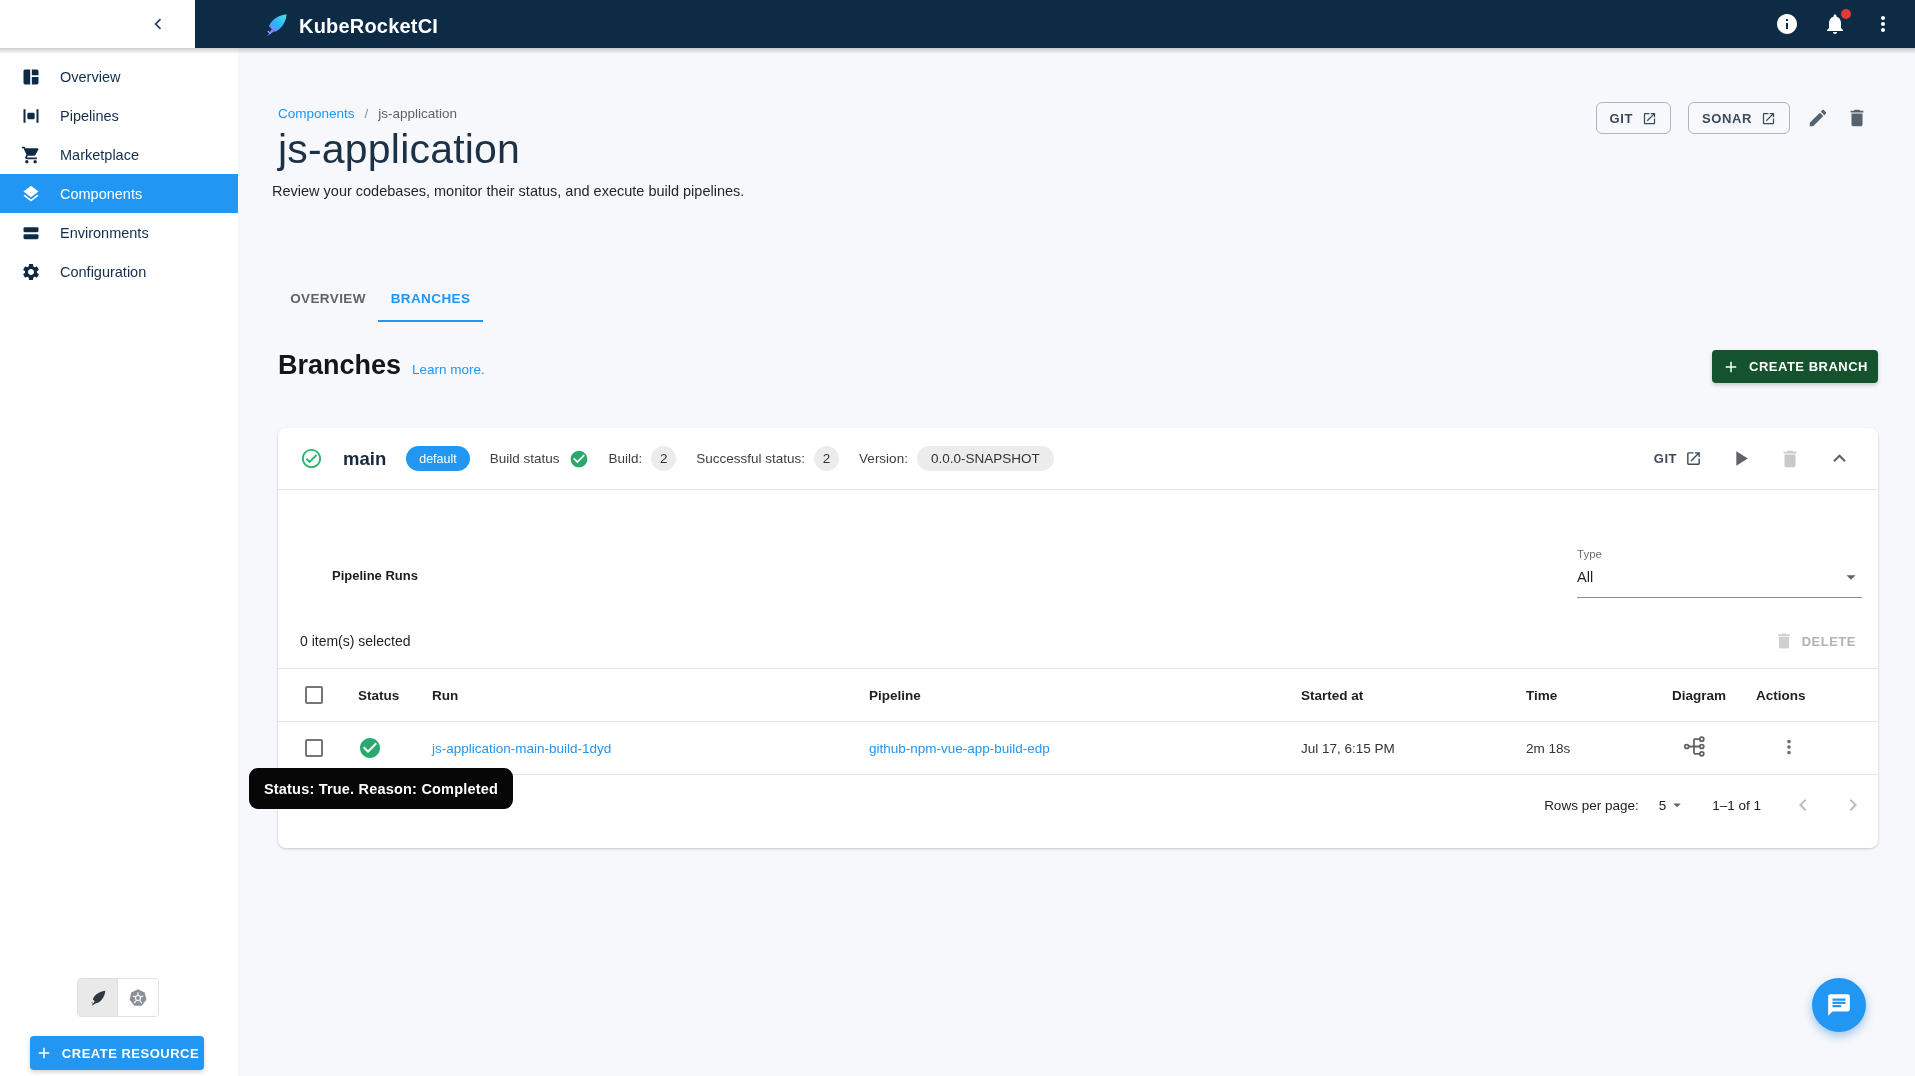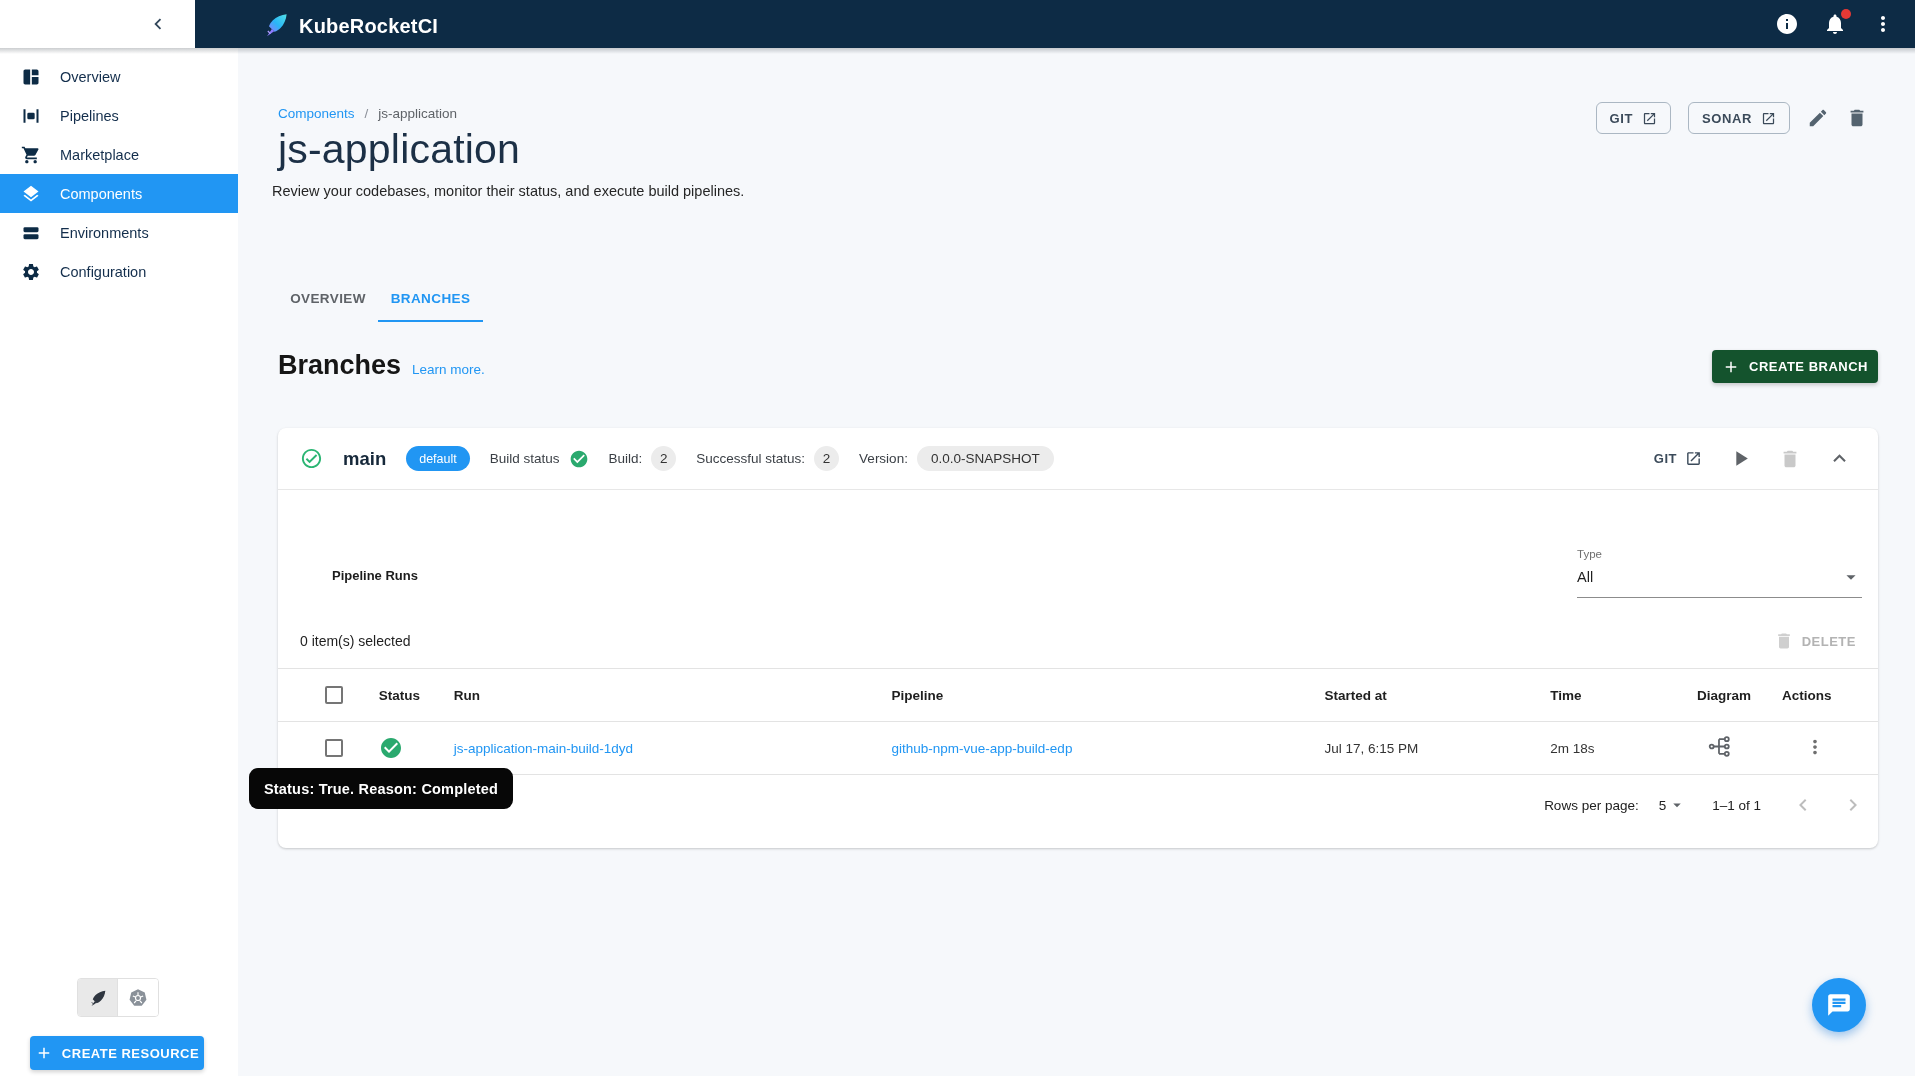--- a/index.html
+++ b/index.html
@@ -127,21 +127,21 @@
   .type-label { font-size:11.5px; color:#6f6f6f; }
   .type-value-row { display:flex; align-items:center; justify-content:space-between; margin-top:6px; }
   .type-value { font-size:14.5px; color:#1f1f1f;text-align:center; }
 
   .pr-toolbar { position:absolute; left:22px; right:22px; top:198px; height:30px; display:flex; align-items:center; }
   .selected-text { font-size:14px; color:#1f1f1f; }
   .delete-group { margin-left:auto; display:flex; align-items:center; gap:8px; cursor:default; }
   .delete-label { font-size:13px; font-weight:700; letter-spacing:.5px; color:#b3b3b3; }
 
   .tbl { position:absolute; left:0; right:0; top:240px; }
-  .tbl-row { display:flex; align-items:center; padding-left:20px;justify-content:space-between; }
+  .tbl-row { display:flex; align-items:center; padding-left:0; }
   .tbl-head { height:54px; border-top:1px solid #e3e3e3; border-bottom:1px solid #e3e3e3; font-size:13.5px; font-weight:700; color:#1f1f1f; }
   .tbl-data { height:53px; border-bottom:1px solid #e3e3e3; font-size:13.5px; color:#333; }
   .c-check { width:72px; display:flex; justify-content:center; }
   .c-status { width:78px; padding-left:8px; }
   .c-run { width:437px; padding-left:4px; }
   .c-pipeline { width:432px; padding-left:4px; }
   .c-started { width:225px; padding-left:4px; }
   .c-time { width:146px; padding-left:4px; }
   .c-diagram { width:84px; padding-left:4px; }
   .c-actions { width:100px; padding-left:4px; }

